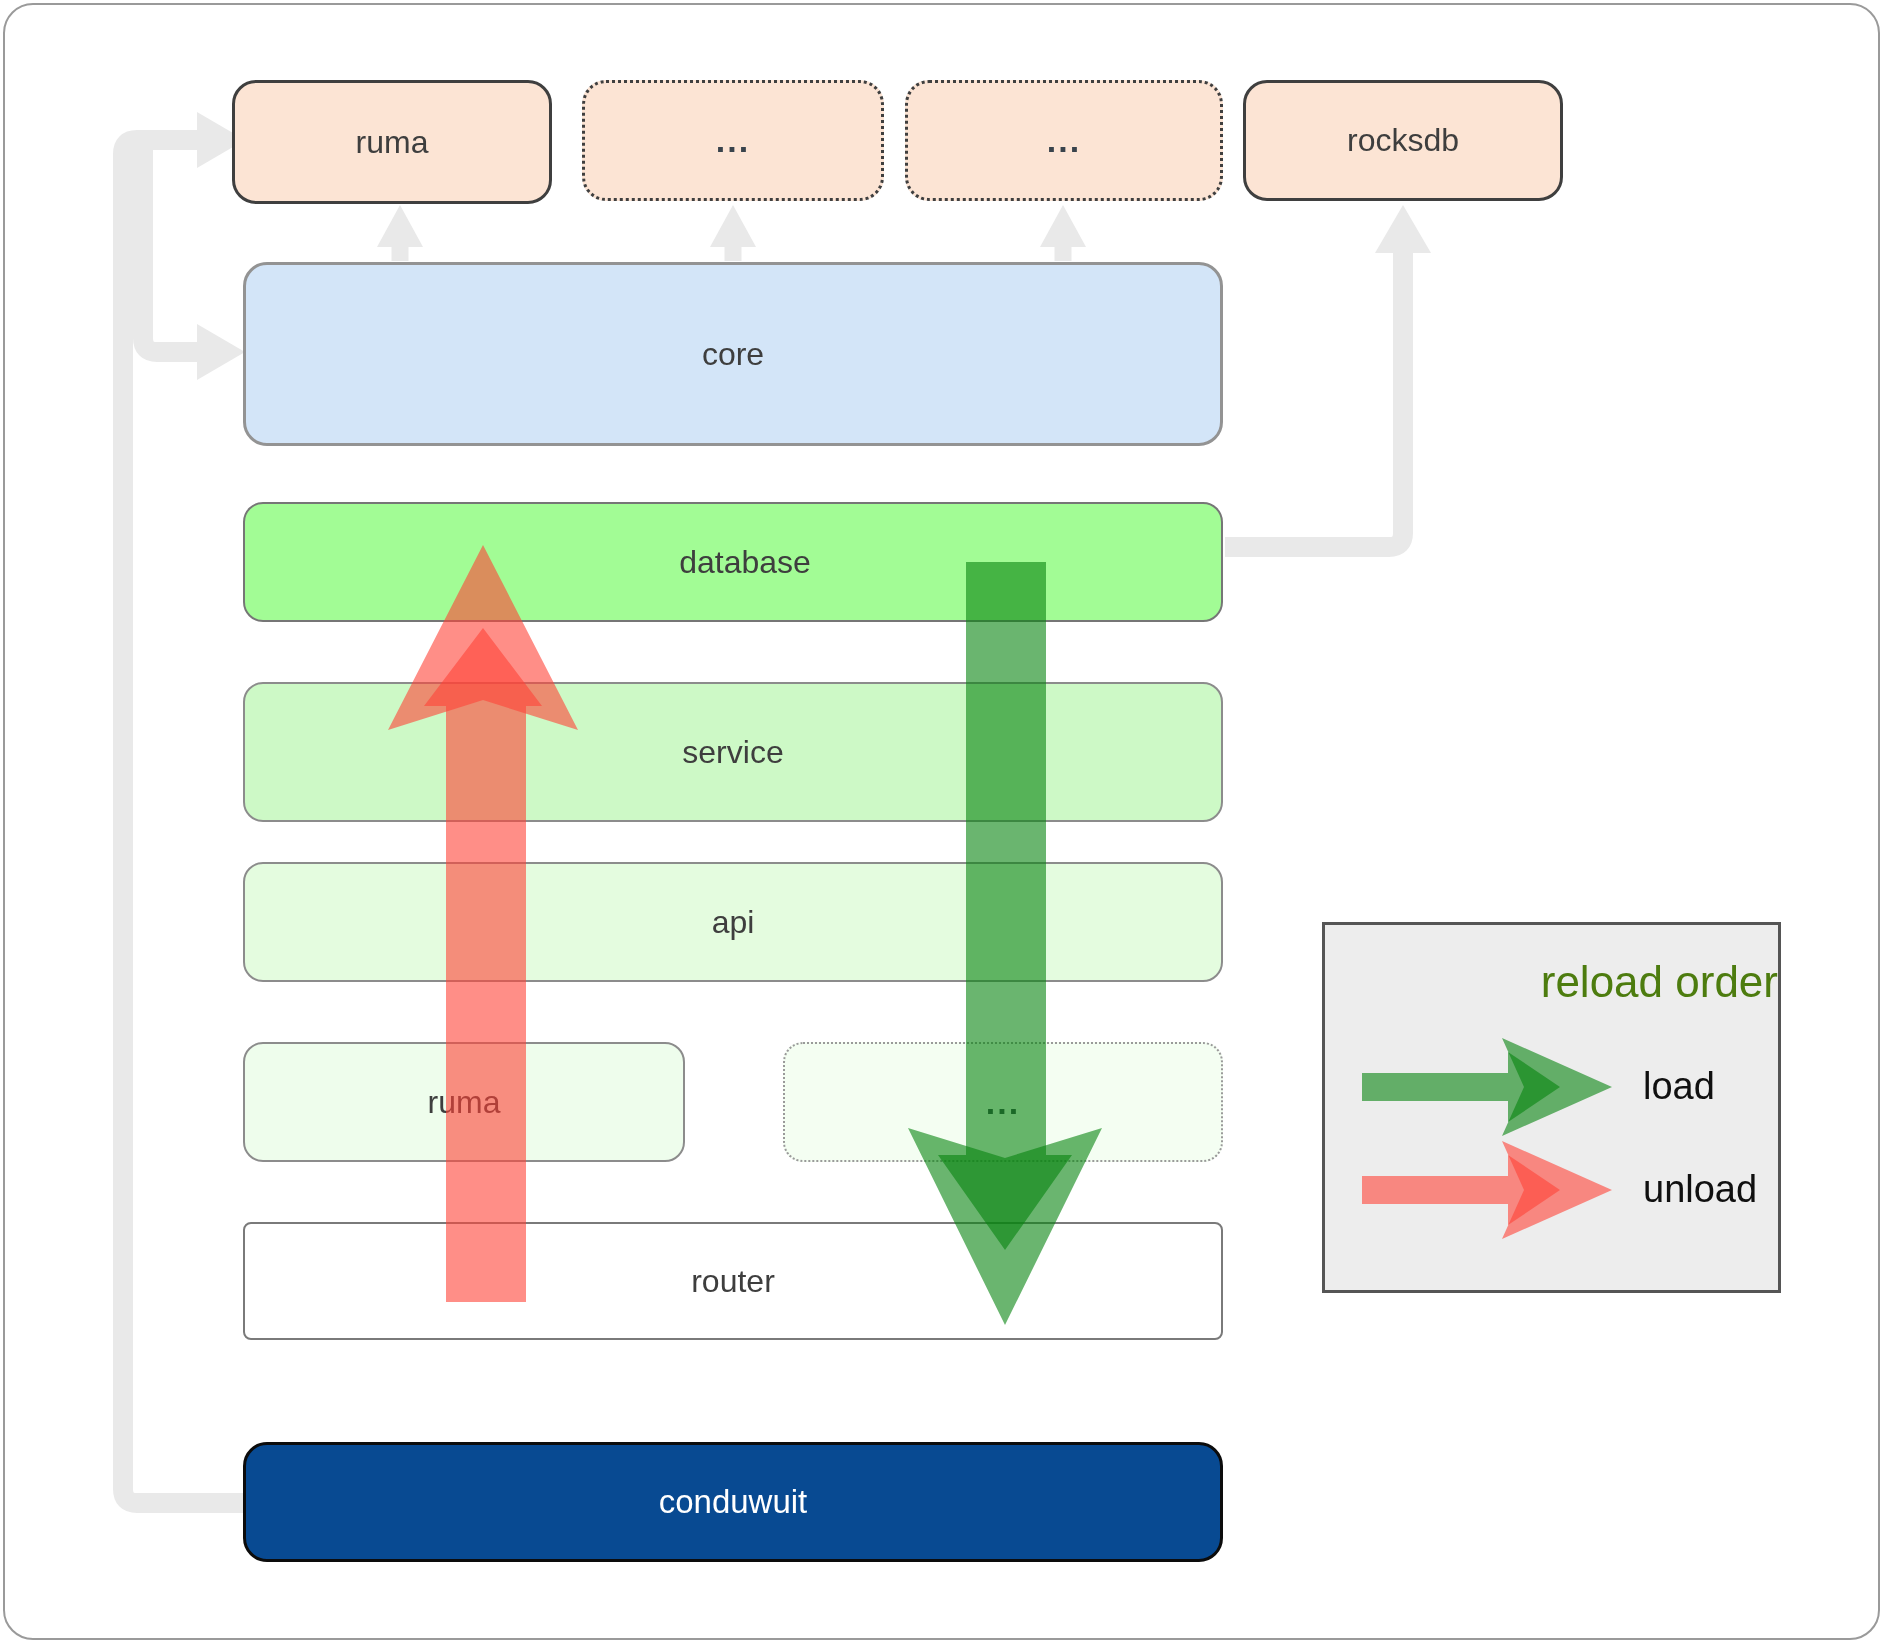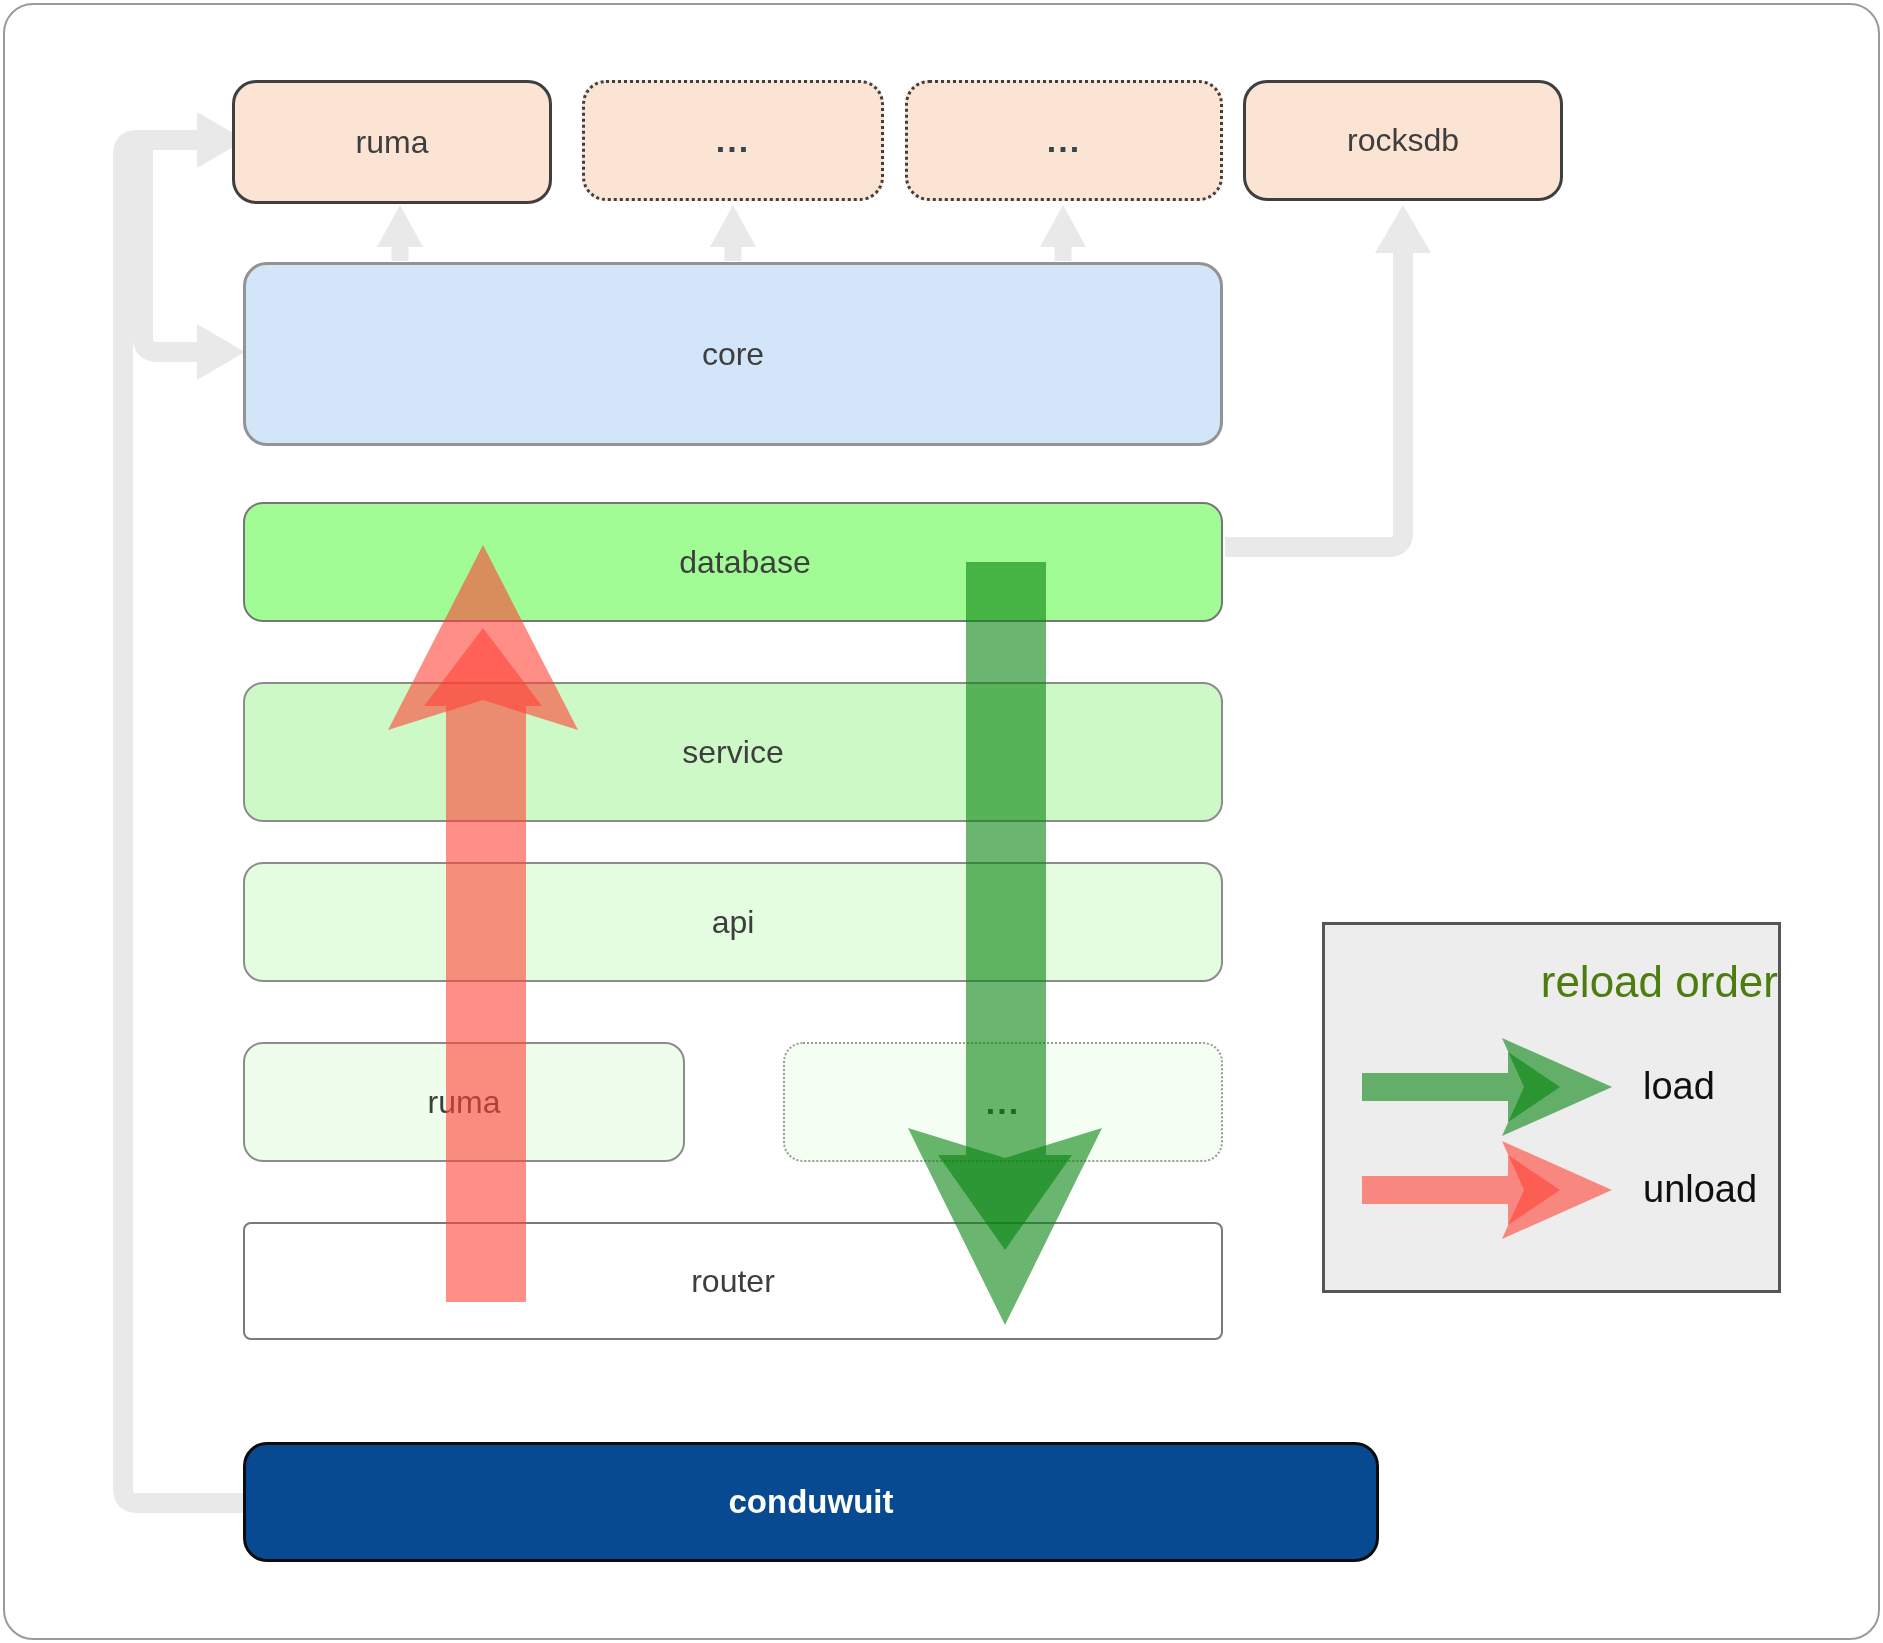--- a/index.html
+++ b/index.html
@@ -28,21 +28,21 @@
   .node-depa   {left:582px;top:80px;width:302px;height:121px;background:var(--dep-peach);border:3px dotted var(--node-border-dark);}
   .node-depb   {left:905px;top:80px;width:318px;height:121px;background:var(--dep-peach);border:3px dotted var(--node-border-dark);}
   .node-rocksdb{left:1243px;top:80px;width:320px;height:121px;background:var(--dep-peach);border:3px solid var(--node-border-dark);}
   .node-core   {left:243px;top:262px;width:980px;height:184px;background:var(--core-blue);border:3px solid #939393;}
   .node-database{left:243px;top:502px;width:980px;height:120px;background:var(--database-green);border:2px solid #767676;border-radius:20px;padding-left:24px;}
   .node-service{left:243px;top:682px;width:980px;height:140px;background:var(--service-green);border:2px solid #8c8c8c;border-radius:20px;}
   .node-api    {left:243px;top:862px;width:980px;height:120px;background:var(--api-green);border:2px solid #8c8c8c;border-radius:20px;}
   .node-admin  {left:243px;top:1042px;width:442px;height:120px;background:var(--admin-green);border:2px solid #8c8c8c;border-radius:20px;}
   .node-more   {left:783px;top:1042px;width:440px;height:120px;background:var(--more-green);border:2px dotted #9a9a9a;border-radius:20px;}
   .node-router {left:243px;top:1222px;width:980px;height:118px;background:var(--router-white);border:2px solid #7a7a7a;border-radius:8px;}
-  .node-conduwuit{left:243px;top:1442px;width:1136px;height:120px;background:var(--conduwuit-blue);border:3px solid #0c0c0c;color:#ffffff;font-weight:700;font-size:33px;}
+  .node-conduwuit{left:243px;top:1442px;width:980px;height:120px;background:var(--conduwuit-blue);border:3px solid #0c0c0c;color:#ffffff;font-weight:400;font-size:33px;}
   .legend{
     position:absolute;left:1322px;top:922px;width:459px;height:371px;
     background:var(--legend-bg);border:3px solid #555555;box-sizing:border-box;
     z-index:2;
   }
   .legend-title{
     position:absolute;left:0;top:32px;width:100%;
     text-align:right;font-size:44px;color:#4d7c0f;
   }
   .legend-label{

